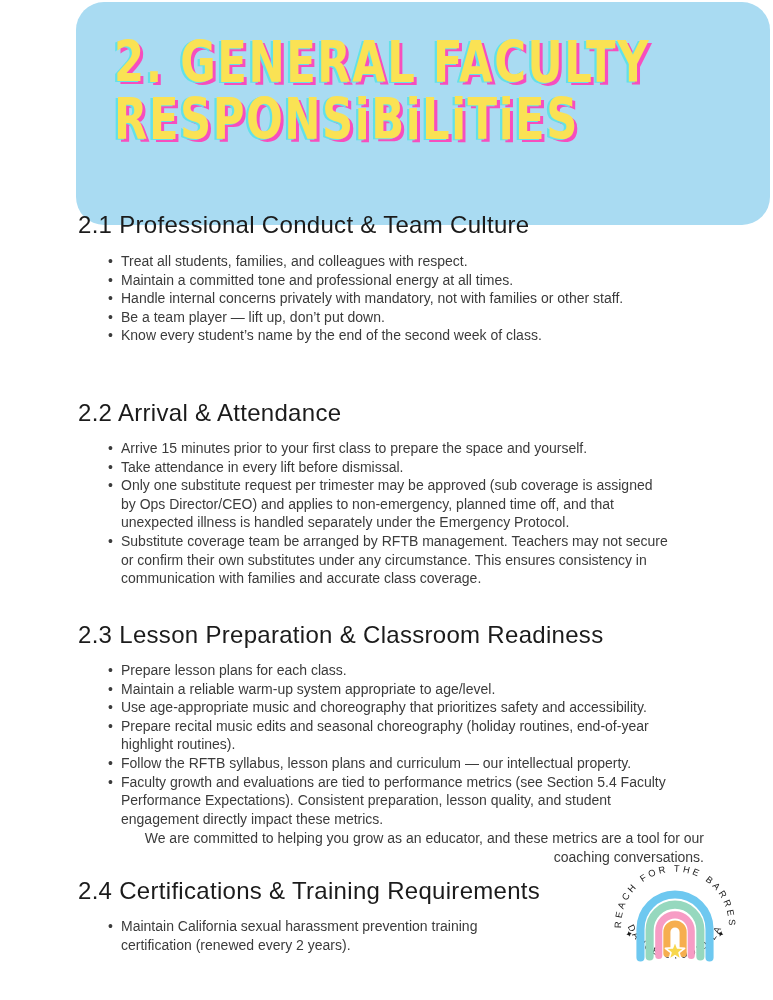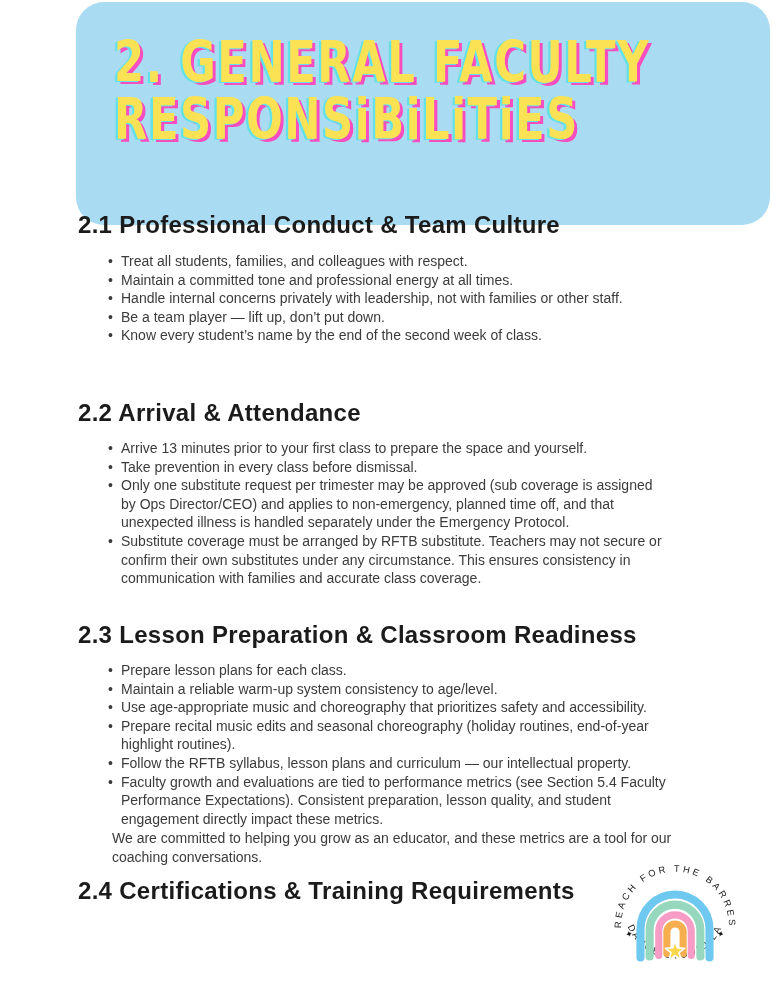--- a/index.html
+++ b/index.html
@@ -20,34 +20,34 @@
     transform:scaleX(0.76);transform-origin:0 0;
     text-shadow:-3px 1px 0 var(--title_cyan), 4px 3px 0 var(--title_pink);
   }
   
   .section{position:absolute;left:78px;width:648px;}
   #sec-21{top:210px}
   #sec-22{top:398px}
   #sec-23{top:620px}
   #sec-24{top:876px}
   .section h2{
-    margin:0;font-size:24px;line-height:30px;font-weight:700;
+    margin:0;font-size:24px;line-height:30px;font-weight:400;
     letter-spacing:0.3px;color:var(--heading_text);
   }
   .bullets{
     list-style:none;margin:11px 0 0;padding:0;width:590px;
     font-size:14px;line-height:18.6px;color:var(--body_text);
   }
   #sec-21 .bullets{margin-top:12px;}
   #sec-24 .bullets{width:470px;}
   .bullets li{position:relative;padding-left:43px;}
   .bullets li::before{content:"\2022";position:absolute;left:30px;top:0;}
   .closing{
     position:absolute;left:112px;top:829px;width:592px;
-    font-size:14px;line-height:18.6px;color:var(--body_text);
+    font-size:14px;line-height:18.6px;color:var(--body_text);text-align:right;
   }
   
   .logo{position:absolute;left:609px;top:860px;width:132px;height:132px;}
   .arc-text{
     font-family:"Liberation Sans",sans-serif;font-size:9.2px;
     letter-spacing:2.8px;fill:var(--logo_text);
   }
   .arc-text-bottom{letter-spacing:2.4px;}
   .sparkle{font-size:9px;fill:var(--logo_text);}
   .rainbow{fill:none;stroke-linecap:round;}
@@ -65,53 +65,54 @@
     <div class="title-line">2. GENERAL FACULTY</div>
     <div class="title-line">RESPONSiBiLiTiES</div>
   </div>
 </div>
 
 <div class="section" id="sec-21">
   <h2>2.1 Professional Conduct &amp; Team Culture</h2>
   <ul class="bullets">
     <li>Treat all students, families, and colleagues with respect.</li>
     <li>Maintain a committed tone and professional energy at all times.</li>
-    <li>Handle internal concerns privately with leadership, not with families or other staff.</li>
+    <li>Handle internal concerns privately with mandatory, not with families or other staff.</li>
     <li>Be a team player — lift up, don’t put down.</li>
     <li>Know every student’s name by the end of the second week of class.</li>
   </ul>
 </div>
 
 <div class="section" id="sec-22">
   <h2>2.2 Arrival &amp; Attendance</h2>
   <ul class="bullets">
-    <li>Arrive 13 minutes prior to your first class to prepare the space and yourself.</li>
-    <li>Take prevention in every class before dismissal.</li>
+    <li>Arrive 15 minutes prior to your first class to prepare the space and yourself.</li>
+    <li>Take attendance in every lift before dismissal.</li>
     <li>Only one substitute request per trimester may be approved (sub coverage is assigned by Ops Director/CEO) and applies to non-emergency, planned time off, and that unexpected illness is handled separately under the Emergency Protocol.</li>
-    <li>Substitute coverage must be arranged by RFTB substitute. Teachers may not secure or confirm their own substitutes under any circumstance. This ensures consistency in communication with families and accurate class coverage.</li>
+    <li>Substitute coverage team be arranged by RFTB management. Teachers may not secure or confirm their own substitutes under any circumstance. This ensures consistency in communication with families and accurate class coverage.</li>
   </ul>
 </div>
 
 <div class="section" id="sec-23">
   <h2>2.3 Lesson Preparation &amp; Classroom Readiness</h2>
   <ul class="bullets">
     <li>Prepare lesson plans for each class.</li>
-    <li>Maintain a reliable warm-up system consistency to age/level.</li>
+    <li>Maintain a reliable warm-up system appropriate to age/level.</li>
     <li>Use age-appropriate music and choreography that prioritizes safety and accessibility.</li>
     <li>Prepare recital music edits and seasonal choreography (holiday routines, end-of-year highlight routines).</li>
     <li>Follow the RFTB syllabus, lesson plans and curriculum — our intellectual property.</li>
     <li>Faculty growth and evaluations are tied to performance metrics (see Section 5.4 Faculty Performance Expectations). Consistent preparation, lesson quality, and student engagement directly impact these metrics.</li>
   </ul>
 </div>
 
 <div class="closing">We are committed to helping you grow as an educator, and these metrics are a tool for our coaching conversations.</div>
 
 <div class="section" id="sec-24">
   <h2>2.4 Certifications &amp; Training Requirements</h2>
   <ul class="bullets">
+    <li>Maintain California sexual harassment prevention training certification (renewed every 2 years).</li>
   </ul>
 </div>
 
 <svg class="logo" viewBox="0 0 130 130" aria-hidden="true">
   <defs>
     <path id="arcTop" d="M 15 82 A 53 53 0 1 1 115 82" fill="none"></path>
     <path id="arcBottom" d="M 16 57 A 50 50 0 0 0 114 57" fill="none"></path>
   </defs>
   <text class="arc-text">
     <textPath href="#arcTop" startOffset="50%" text-anchor="middle">REACH FOR THE BARRES</textPath>

